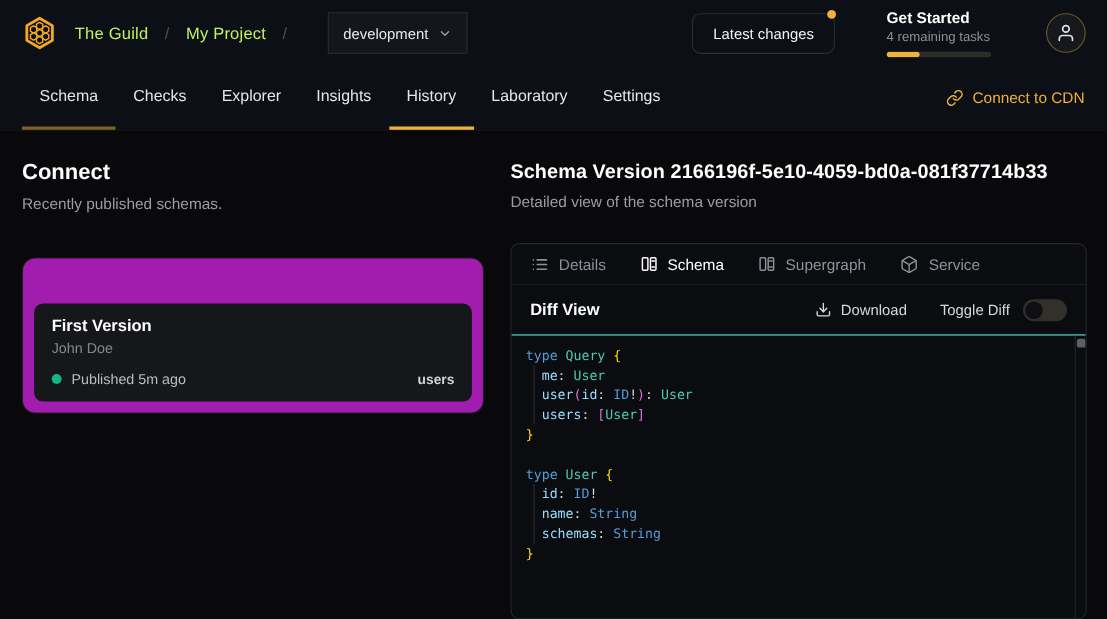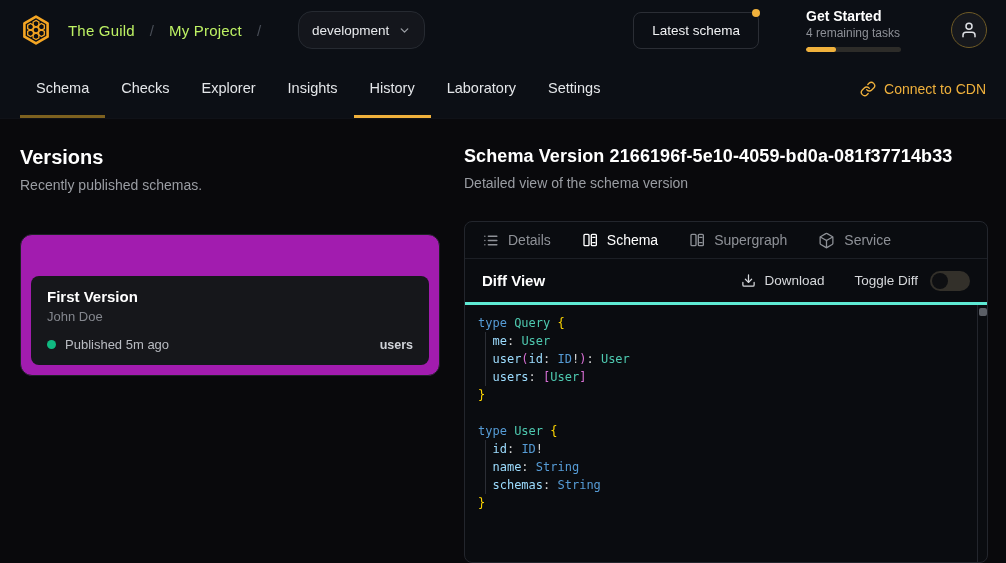--- a/index.html
+++ b/index.html
@@ -16,21 +16,21 @@
   .topbar {
     height:60px; background:#0c0f15;
     display:flex; align-items:center; padding:0 19px 0 20px;
   }
   .logo { width:32px; height:32px; display:block; flex:0 0 auto; }
   .breadcrumb { display:flex; align-items:center; margin-left:16px; }
   .crumb { font-size:15px; font-weight:500; color:#bef264; letter-spacing:.2px; }
   .slash { color:#494e57; margin:0 15px; font-size:15px; }
   .target-select {
     margin-left:22px; height:38px; padding:0 13px;
-    background:#14161c; border:1px solid #262a31; border-radius:14px;
+    background:#14161c; border:1px solid #262a31; border-radius:0;
     display:flex; align-items:center; gap:9px;
     font-size:13.5px; color:#e8eaed;
   }
   .spacer { flex:1; }
   .latest-btn {
     position:relative; height:37px; padding:0 18px;
     border:1px solid #2b2e35; border-radius:8px;
     font-size:13.5px; color:#f2f3f5;
   }
   .notif-dot {
@@ -96,21 +96,21 @@
     display:flex; flex-direction:column; overflow:hidden;
   }
   .detail-tabs {
     height:37px; flex:0 0 auto; border-bottom:1px solid #1c1f25;
     display:flex; align-items:center; gap:31px; padding:0 17px;
   }
   .dtab { display:flex; align-items:center; gap:9px; font-size:14px; font-weight:500; color:#8e9197; }
   .dtab svg { display:block; }
   .dtab.active { color:#fff; }
   .diff-row {
-    height:46px; flex:0 0 auto; border-bottom:3px solid #5eead4;
+    height:46px; flex:0 0 auto; border-bottom:1px solid #5eead4;
     display:flex; align-items:center; padding:0 17px;
   }
   .diff-title { font-size:15px; font-weight:700; color:#fff; }
   .diff-actions { margin-left:auto; display:flex; align-items:center; }
   .download-btn { display:flex; align-items:center; gap:8px; font-size:13.5px; color:#d6d8db; }
   .toggle-label { margin-left:30px; font-size:13.5px; color:#d6d8db; }
   .switch {
     margin-left:12px; width:40px; height:20px; border-radius:10px;
     background:#33302a; position:relative; flex:0 0 auto;
   }
@@ -163,21 +163,21 @@
   <button class="target-select">
     <span>development</span>
     <svg width="13" height="13" viewBox="0 0 24 24" fill="none" stroke="#9a9da3" stroke-width="2.4" stroke-linecap="round" stroke-linejoin="round">
       <polyline points="6 9 12 15 18 9"></polyline>
     </svg>
   </button>
 
   <div class="spacer"></div>
 
   <button class="latest-btn">
-    <span>Latest schema</span>
+    <span>Latest changes</span>
     <span class="notif-dot"></span>
   </button>
 
   <div class="get-started">
     <div class="gs-title">Get Started</div>
     <div class="gs-sub">4 remaining tasks</div>
     <div class="gs-bar">
       <div class="gs-fill" style="width: 32%;"></div>
     </div>
   </div>
@@ -219,21 +219,21 @@
       <path d="M10 13a5 5 0 0 0 7.54.54l3-3a5 5 0 0 0-7.07-7.07l-1.72 1.71"></path>
       <path d="M14 11a5 5 0 0 0-7.54-.54l-3 3a5 5 0 0 0 7.07 7.07l1.71-1.71"></path>
     </svg>
     <span>Connect to CDN</span>
   </a>
 </nav>
 
 <main class="content">
 
   <section class="left-col">
-    <h2 class="col-title">Versions</h2>
+    <h2 class="col-title">Connect</h2>
     <p class="subtitle">Recently published schemas.</p>
 
     <div class="versions-card">
       <a class="version-item">
         <div class="v-name">First Version</div>
         <div class="v-author">John Doe</div>
         <div class="v-meta">
           <span class="v-status">
             <span class="dot-green"></span>
             <span>Published 5m ago</span>

